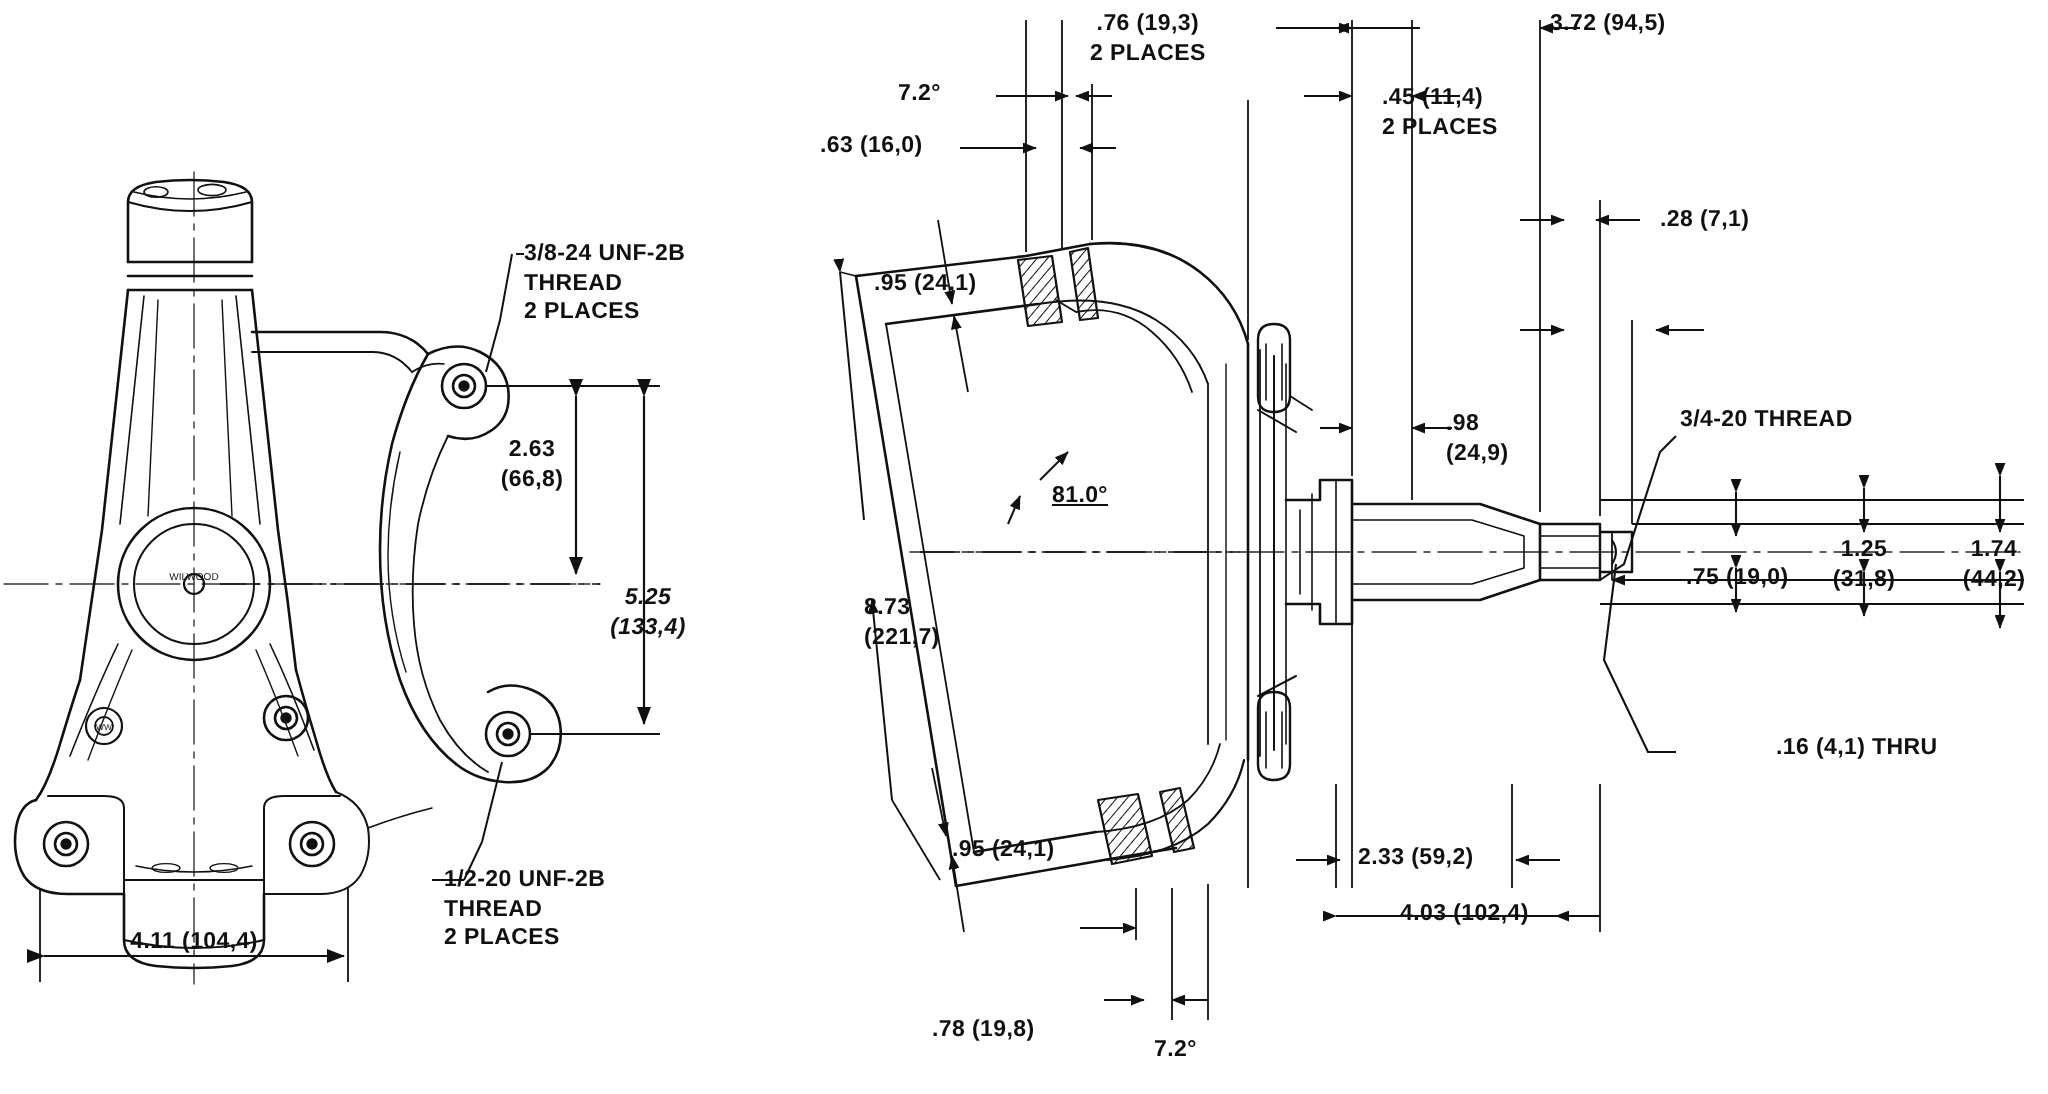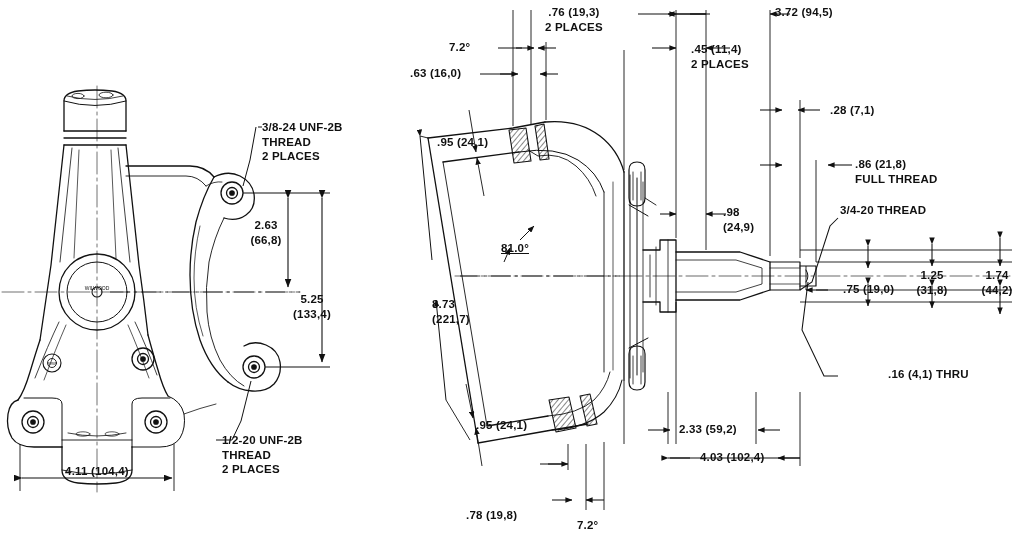--- a/index.html
+++ b/index.html
@@ -293,39 +293,37 @@
   </svg>
 
   <div class="dimtext" style="left:262px;top:120px;">3/8-24 UNF-2B
 THREAD
 2 PLACES</div>
   <div class="dimtext" style="left:222px;top:433px;">1/2-20 UNF-2B
 THREAD
 2 PLACES</div>
   <div class="dimtext c" style="left:236px;top:218px;width:60px;">2.63
 (66,8)</div>
-  <div class="dimtext c" style="left:280px;top:292px;width:64px;">5.25
+  <div class="dimtext c" style="left:292px;top:292px;width:64px;font-style:italic;">5.25
 (133,4)</div>
   <div class="dimtext c" style="left:37px;top:464px;width:120px;">4.11 (104,4)</div>
 
   <div class="dimtext" style="left:545px;top:5px;text-align:center;">.76 (19,3)
 2 PLACES</div>
   <div class="dimtext" style="left:732px;top:5px;margin-left:43px;">3.72 (94,5)</div>
   <div class="dimtext" style="left:691px;top:42px;">.45 (11,4)
 2 PLACES</div>
   <div class="dimtext" style="left:449px;top:40px;">7.2°</div>
   <div class="dimtext" style="left:410px;top:66px;">.63 (16,0)</div>
   <div class="dimtext" style="left:437px;top:135px;">.95 (24,1)</div>
   <div class="dimtext" style="left:830px;top:103px;">.28 (7,1)</div>
-  <div class="dimtext" style="left:855px;top:157px;">.86 (21,8)
-FULL THREAD</div>
   <div class="dimtext" style="left:840px;top:203px;text-align:right;">3/4-20 THREAD</div>
   <div class="dimtext" style="left:723px;top:205px;">.98
 (24,9)</div>
-  <div class="dimtext" style="left:501px;top:241px;text-decoration:underline;">81.0°</div>
+  <div class="dimtext" style="left:526px;top:241px;text-decoration:underline;">81.0°</div>
   <div class="dimtext" style="left:432px;top:297px;">8.73
 (221,7)</div>
   <div class="dimtext" style="left:843px;top:282px;">.75 (19,0)</div>
   <div class="dimtext c" style="left:904px;top:268px;width:56px;">1.25
 (31,8)</div>
   <div class="dimtext c" style="left:970px;top:268px;width:54px;">1.74
 (44,2)</div>
   <div class="dimtext" style="left:840px;top:367px;margin-left:48px;">.16 (4,1) THRU</div>
   <div class="dimtext" style="left:476px;top:418px;">.95 (24,1)</div>
   <div class="dimtext" style="left:679px;top:422px;">2.33 (59,2)</div>

